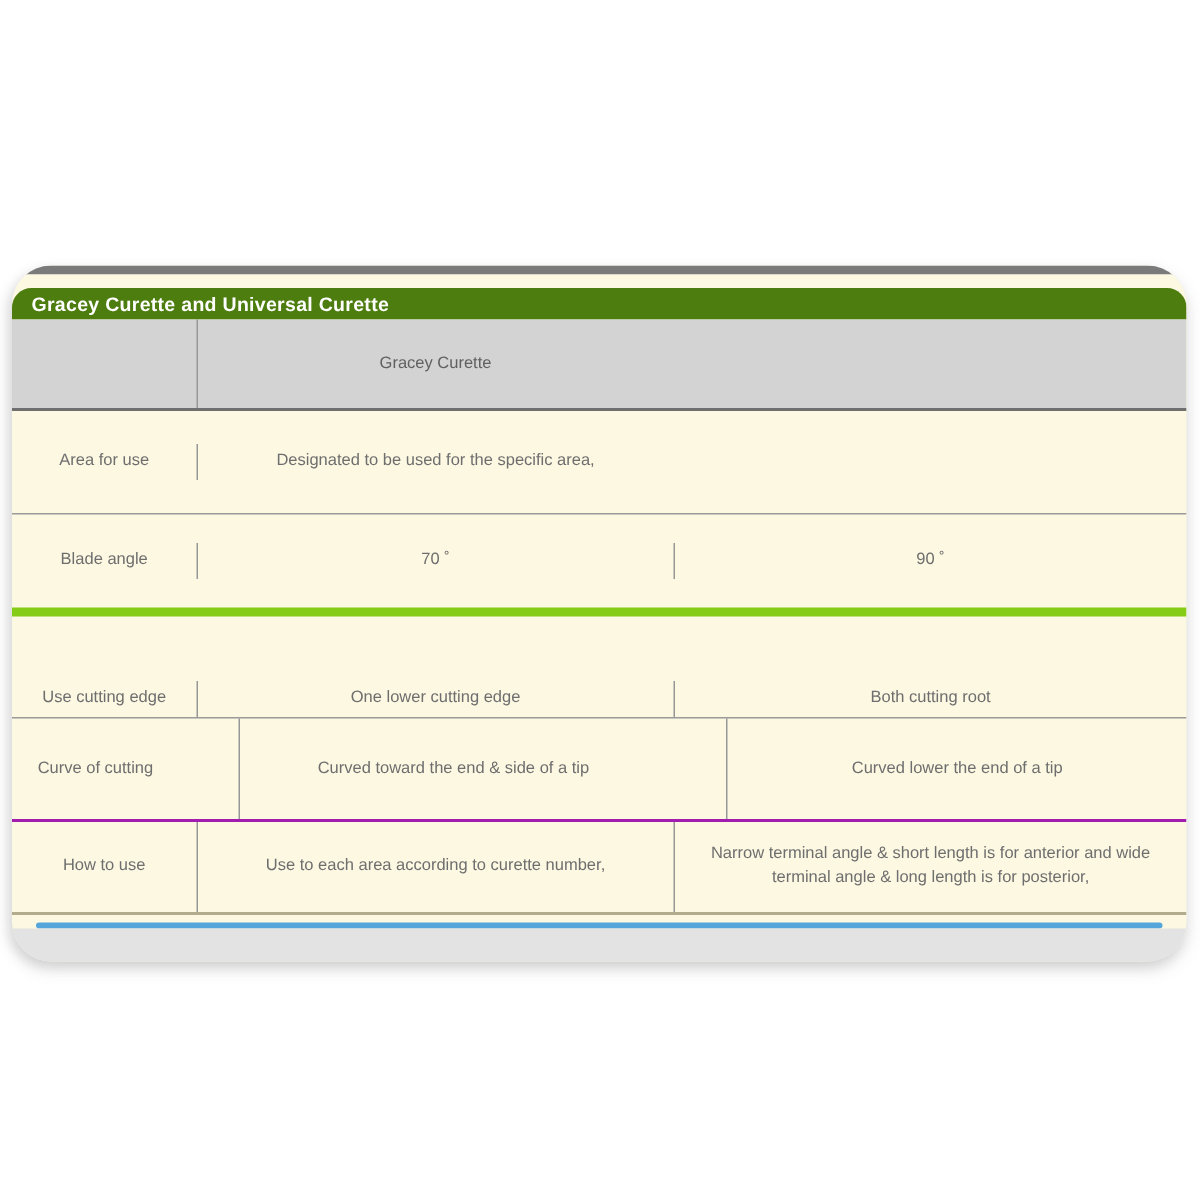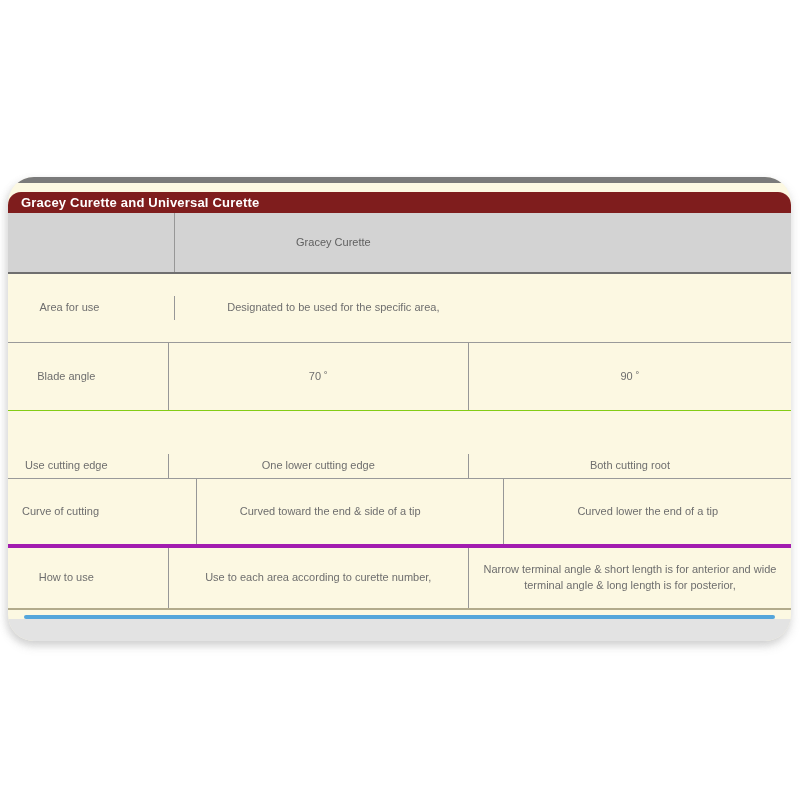--- a/index.html
+++ b/index.html
@@ -37,21 +37,21 @@
     background: #7a7a7a;
   }
   .top-gap {
     height: 9px;
     flex: 0 0 9px;
     background: #fcf8e2;
   }
   .title-bar {
     height: 21px;
     flex: 0 0 21px;
-    background: #7f1d1d;
+    background: #4d7c0f;
     border-radius: 13px 13px 0 0;
     display: flex;
     align-items: center;
     padding-left: 13px;
     box-sizing: border-box;
   }
   .title-bar span {
     color: #ffffff;
     font-size: 13px;
     font-weight: bold;
@@ -72,33 +72,33 @@
     align-items: center;
     justify-content: center;
     text-align: center;
     box-sizing: border-box;
     color: #6e6e6e;
     font-size: 11px;
     line-height: 1.45;
     padding: 4px 8px;
   }
   .col-label   { width: 15.7%; }
-  .col-gracey  { width: 40.6%; border-left: 1px solid #979797; margin-left: 43px; }
+  .col-gracey  { width: 40.6%; border-left: 1px solid #979797; }
   .col-universal { width: 43.7%; border-left: 1px solid #979797; }
   .thead {
     flex: 0 0 61px;
     height: 61px;
     background: #d3d3d3;
     border-bottom: 2px solid #6f6f6f;
   }
   .thead .td { color: #606060; }
   .row-1 { flex: 0 0 69px; height: 69px; border-bottom: 1px solid #9a9a9a; align-items: center; }
-  .row-2 { flex: 0 0 68px; height: 68px; border-bottom: 1px solid #84cc16; }
+  .row-2 { flex: 0 0 68px; height: 68px; border-bottom: 6px solid #84cc16; align-items: center; }
   .row-3 { flex: 0 0 68px; height: 68px; border-bottom: 1px solid #9a9a9a; align-items: flex-end; }
-  .row-4 { flex: 0 0 69px; height: 69px; border-bottom: 4px solid #a21caf; gap: 40px; }
+  .row-4 { flex: 0 0 69px; height: 69px; border-bottom: 2px solid #a21caf; gap: 40px; }
   .row-5 { flex: 0 0 62px; height: 62px; border-bottom: 2px solid #b2ab8c; }
   .pre-line-gap {
     flex: 0 0 5px;
     background: #fcf8e2;
   }
   .blue-line {
     flex: 0 0 4px;
     height: 4px;
     margin: 0 16px;
     background: #55a6db;

